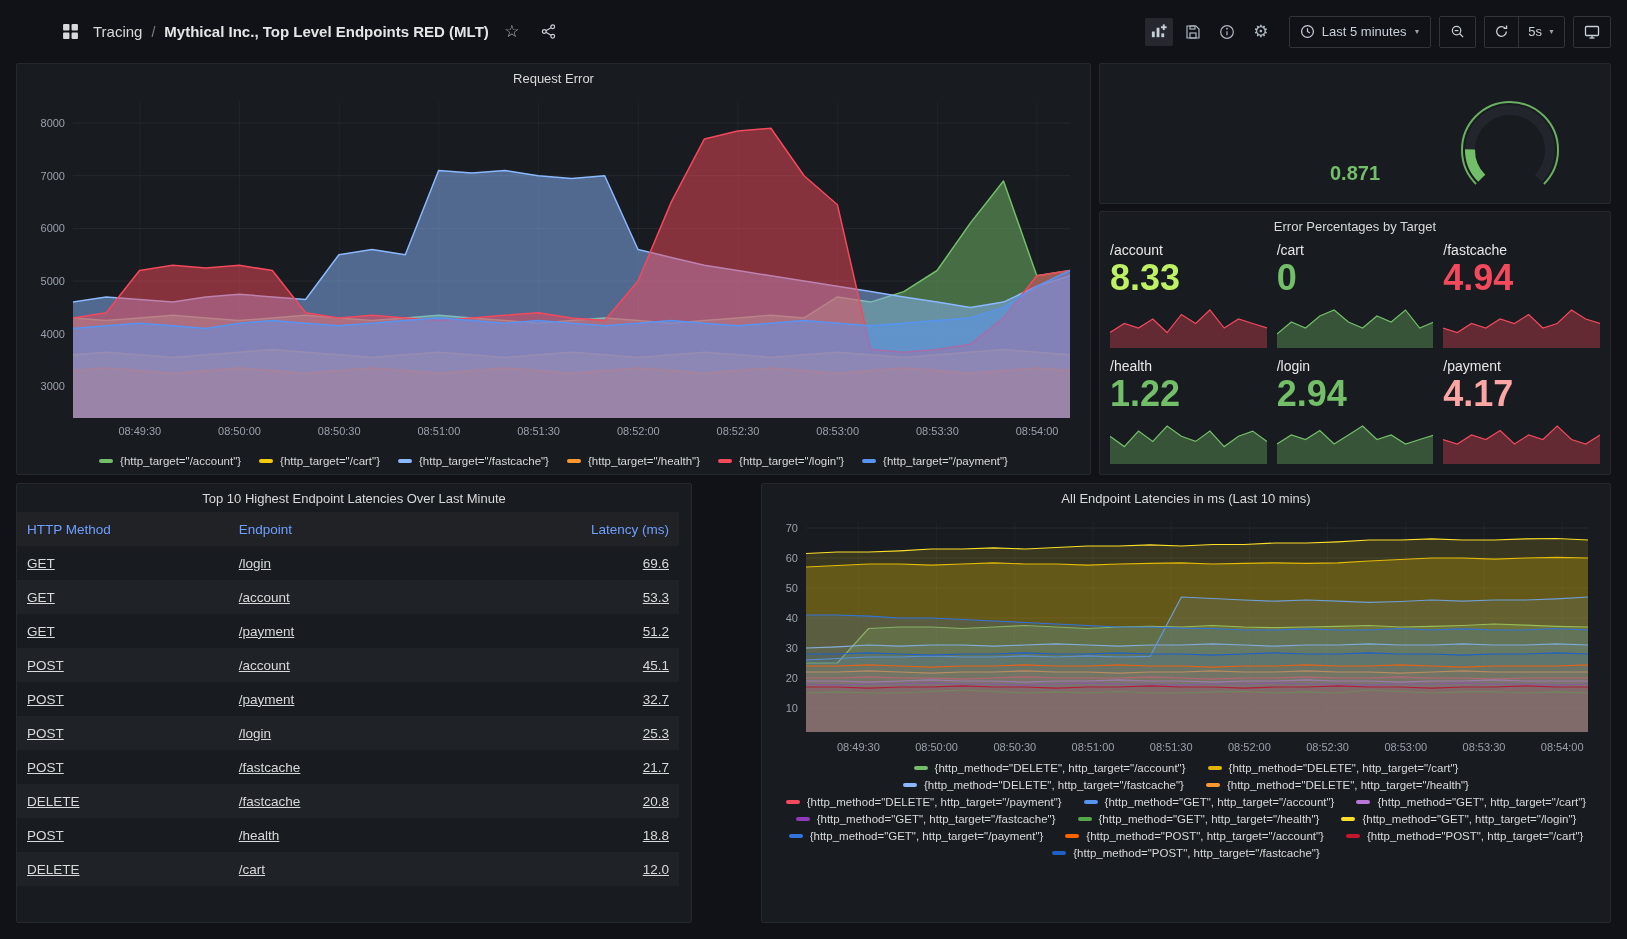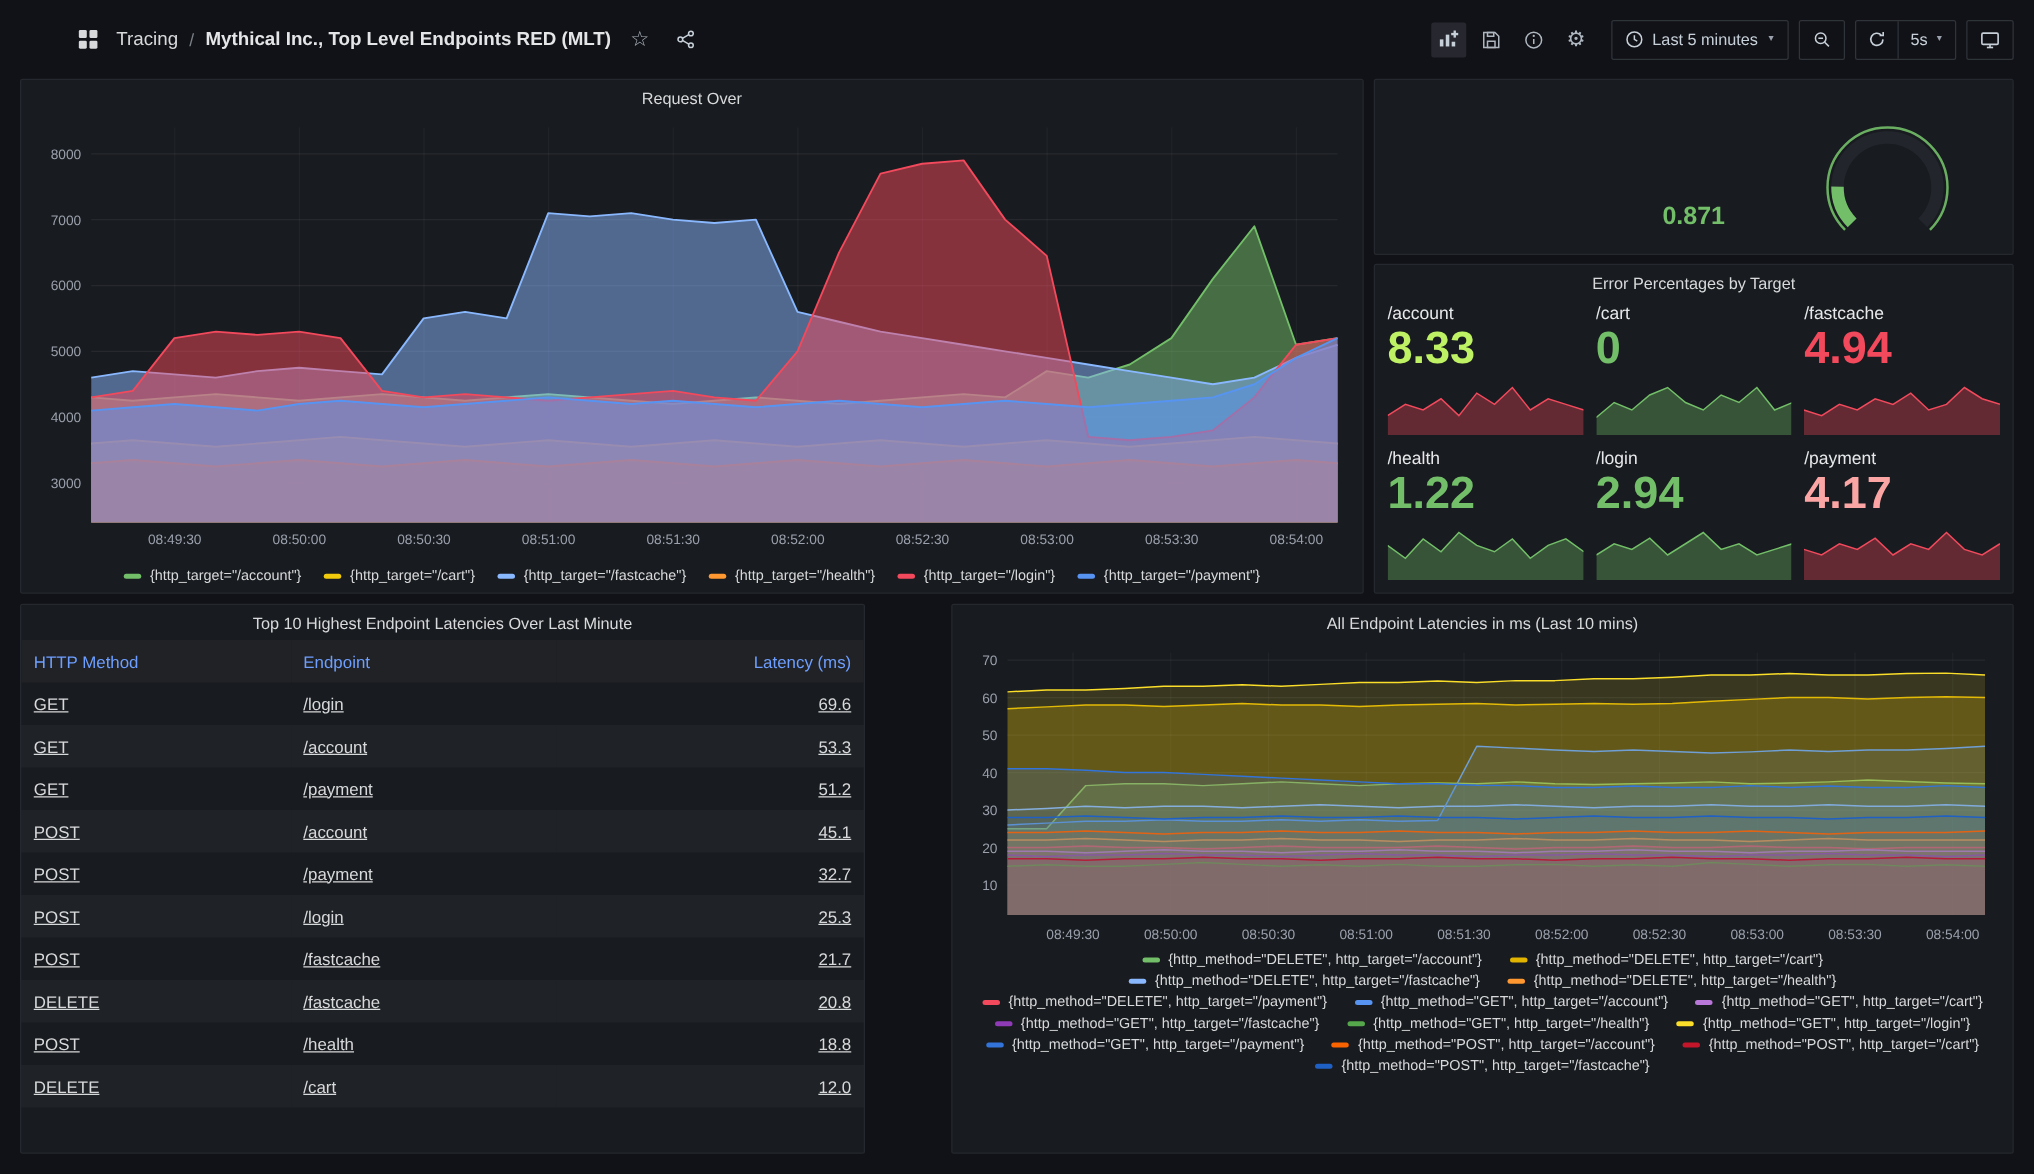--- a/index.html
+++ b/index.html
@@ -59,21 +59,21 @@
   .gauge-value { position:absolute; left:0; right:0; bottom:14px; text-align:center;
                  font-size:20px; font-weight:700; color:#73BF69; }
   
   .stats-grid { position:absolute; top:30px; left:10px; right:10px; bottom:10px;
                 display:grid; grid-template-columns:repeat(3,1fr); grid-template-rows:repeat(2,1fr); gap:10px; }
   .stat-cell { position:relative; overflow:hidden; }
   .stat-label { font-size:14px; color:#e7e8ea; }
   .stat-value { font-size:36px; font-weight:700; line-height:1.05; margin-top:1px; }
   .stat-spark { position:absolute; left:0; right:0; bottom:0; height:44px; }
   
-  .table-wrap { position:absolute; top:28px; left:0; right:0; }
+  .table-wrap { position:absolute; top:28px; left:0; right:12px; }
   table.latency { width:100%; border-collapse:collapse; font-size:13.5px; }
   table.latency th { height:34px; text-align:left; font-weight:500; color:#6E9FFF;
                      background:#202226; padding:0 10px; cursor:pointer; }
   table.latency th.num, table.latency td.num { text-align:right; }
   table.latency td { height:34px; padding:0 10px; color:#d8d9da; }
   table.latency tbody tr:nth-child(even) { background:rgba(255,255,255,0.03); }
   table.latency td span { text-decoration:underline; cursor:pointer; }
   text { font-family:"Liberation Sans", sans-serif; }
 </style>
 </head>
@@ -165,21 +165,21 @@
       <svg width="16" height="16" viewBox="0 0 16 16" fill="none" stroke="#c7d0d9" stroke-width="1.3">
         <rect x="1.5" y="2.5" width="13" height="9" rx="1"></rect>
           <line x1="5.5" y1="14" x2="10.5" y2="14"></line>
           <line x1="8" y1="11.5" x2="8" y2="14"></line>
       </svg>
     </button>
   </div>
 </header>
 
 <section class="panel" id="panel-request-rate">
-  <header class="panel-title">Request Over</header>
+  <header class="panel-title">Request Error</header>
   <div class="chart-area" id="rr-chart"><svg width="1065" height="350">
         <line x1="52" x2="1049" y1="296.4" y2="296.4" stroke="rgba(204,204,220,0.08)"></line>
         <text x="44" y="300.4" text-anchor="end" fill="#9aa0ac" font-size="11">3000</text>
         <line x1="52" x2="1049" y1="243.7" y2="243.7" stroke="rgba(204,204,220,0.08)"></line>
         <text x="44" y="247.7" text-anchor="end" fill="#9aa0ac" font-size="11">4000</text>
         <line x1="52" x2="1049" y1="191.1" y2="191.1" stroke="rgba(204,204,220,0.08)"></line>
         <text x="44" y="195.1" text-anchor="end" fill="#9aa0ac" font-size="11">5000</text>
         <line x1="52" x2="1049" y1="138.4" y2="138.4" stroke="rgba(204,204,220,0.08)"></line>
         <text x="44" y="142.4" text-anchor="end" fill="#9aa0ac" font-size="11">6000</text>
         <line x1="52" x2="1049" y1="85.7" y2="85.7" stroke="rgba(204,204,220,0.08)"></line>

